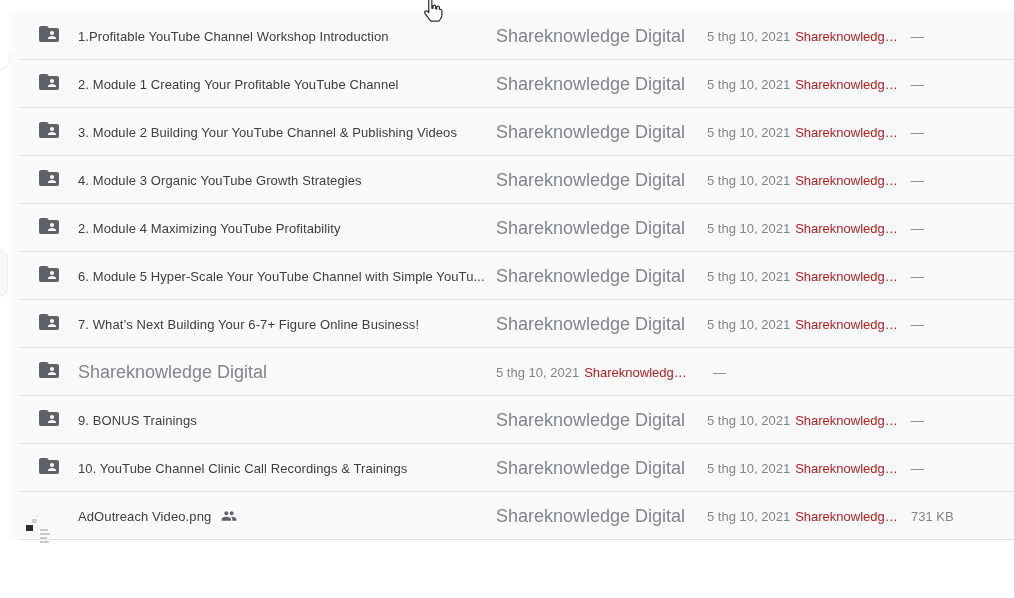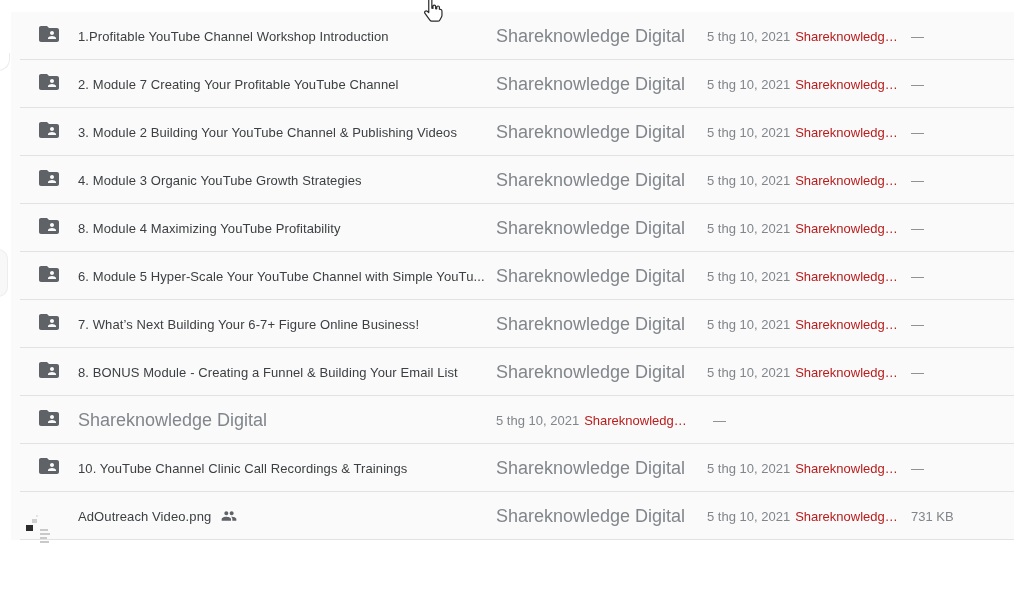--- a/index.html
+++ b/index.html
@@ -104,21 +104,21 @@
     <div class="cell size-cell">—</div>
   </div>
 
   <div class="row">
     <div class="cell icon-cell">
       <span class="row-icon"><svg width="24" height="24" viewBox="0 0 24 24" fill="#5f6368">
             <path d="M20 6h-8l-2-2H4c-1.1 0-2 .9-2 2v12c0 1.1.9 2 2 2h16c1.1 0 2-.9 2-2V8c0-1.1-.9-2-2-2zm-5 3c1.1 0 2 .9 2 2s-.9 2-2 2-2-.9-2-2 .9-2 2-2zm4 8h-8v-1c0-1.33 2.67-2 4-2s4 .67 4 2v1z"></path>
           </svg></span>
     </div>
     <div class="cell name-cell">
-      <span class="fname">2. Module 7 Creating Your Profitable YouTube Channel</span>
+      <span class="fname">2. Module 1 Creating Your Profitable YouTube Channel</span>
 
     </div>
     <div class="cell owner-cell">Shareknowledge Digital</div>
     <div class="cell modified-cell">
       <span class="mod-date">5 thg 10, 2021</span>
       <span class="mod-by">Shareknowledg…</span>
     </div>
     <div class="cell size-cell">—</div>
   </div>
 
@@ -158,21 +158,21 @@
     <div class="cell size-cell">—</div>
   </div>
 
   <div class="row">
     <div class="cell icon-cell">
       <span class="row-icon"><svg width="24" height="24" viewBox="0 0 24 24" fill="#5f6368">
             <path d="M20 6h-8l-2-2H4c-1.1 0-2 .9-2 2v12c0 1.1.9 2 2 2h16c1.1 0 2-.9 2-2V8c0-1.1-.9-2-2-2zm-5 3c1.1 0 2 .9 2 2s-.9 2-2 2-2-.9-2-2 .9-2 2-2zm4 8h-8v-1c0-1.33 2.67-2 4-2s4 .67 4 2v1z"></path>
           </svg></span>
     </div>
     <div class="cell name-cell">
-      <span class="fname">8. Module 4 Maximizing YouTube Profitability</span>
+      <span class="fname">2. Module 4 Maximizing YouTube Profitability</span>
 
     </div>
     <div class="cell owner-cell">Shareknowledge Digital</div>
     <div class="cell modified-cell">
       <span class="mod-date">5 thg 10, 2021</span>
       <span class="mod-by">Shareknowledg…</span>
     </div>
     <div class="cell size-cell">—</div>
   </div>
 
@@ -211,37 +211,37 @@
     </div>
     <div class="cell size-cell">—</div>
   </div>
 
   <div class="row">
     <div class="cell icon-cell">
       <span class="row-icon"><svg width="24" height="24" viewBox="0 0 24 24" fill="#5f6368">
             <path d="M20 6h-8l-2-2H4c-1.1 0-2 .9-2 2v12c0 1.1.9 2 2 2h16c1.1 0 2-.9 2-2V8c0-1.1-.9-2-2-2zm-5 3c1.1 0 2 .9 2 2s-.9 2-2 2-2-.9-2-2 .9-2 2-2zm4 8h-8v-1c0-1.33 2.67-2 4-2s4 .67 4 2v1z"></path>
           </svg></span>
     </div>
-    <div class="cell name-cell">
-      <span class="fname">8. BONUS Module - Creating a Funnel &amp; Building Your Email List</span>
-
-    </div>
-    <div class="cell owner-cell">Shareknowledge Digital</div>
-    <div class="cell modified-cell">
-      <span class="mod-date">5 thg 10, 2021</span>
-      <span class="mod-by">Shareknowledg…</span>
-    </div>
-    <div class="cell size-cell">—</div>
-  </div>
-
-  <div class="row">
-    <div class="cell icon-cell">
-      <span class="row-icon"><svg width="24" height="24" viewBox="0 0 24 24" fill="#5f6368">
-            <path d="M20 6h-8l-2-2H4c-1.1 0-2 .9-2 2v12c0 1.1.9 2 2 2h16c1.1 0 2-.9 2-2V8c0-1.1-.9-2-2-2zm-5 3c1.1 0 2 .9 2 2s-.9 2-2 2-2-.9-2-2 .9-2 2-2zm4 8h-8v-1c0-1.33 2.67-2 4-2s4 .67 4 2v1z"></path>
-          </svg></span>
+    <div class="cell owner-cell">Shareknowledge Digital</div>
+    <div class="cell modified-cell">
+      <span class="mod-date">5 thg 10, 2021</span>
+      <span class="mod-by">Shareknowledg…</span>
+    </div>
+    <div class="cell size-cell">—</div>
+  </div>
+
+  <div class="row">
+    <div class="cell icon-cell">
+      <span class="row-icon"><svg width="24" height="24" viewBox="0 0 24 24" fill="#5f6368">
+            <path d="M20 6h-8l-2-2H4c-1.1 0-2 .9-2 2v12c0 1.1.9 2 2 2h16c1.1 0 2-.9 2-2V8c0-1.1-.9-2-2-2zm-5 3c1.1 0 2 .9 2 2s-.9 2-2 2-2-.9-2-2 .9-2 2-2zm4 8h-8v-1c0-1.33 2.67-2 4-2s4 .67 4 2v1z"></path>
+          </svg></span>
+    </div>
+    <div class="cell name-cell">
+      <span class="fname">9. BONUS Trainings</span>
+
     </div>
     <div class="cell owner-cell">Shareknowledge Digital</div>
     <div class="cell modified-cell">
       <span class="mod-date">5 thg 10, 2021</span>
       <span class="mod-by">Shareknowledg…</span>
     </div>
     <div class="cell size-cell">—</div>
   </div>
 
   <div class="row">

